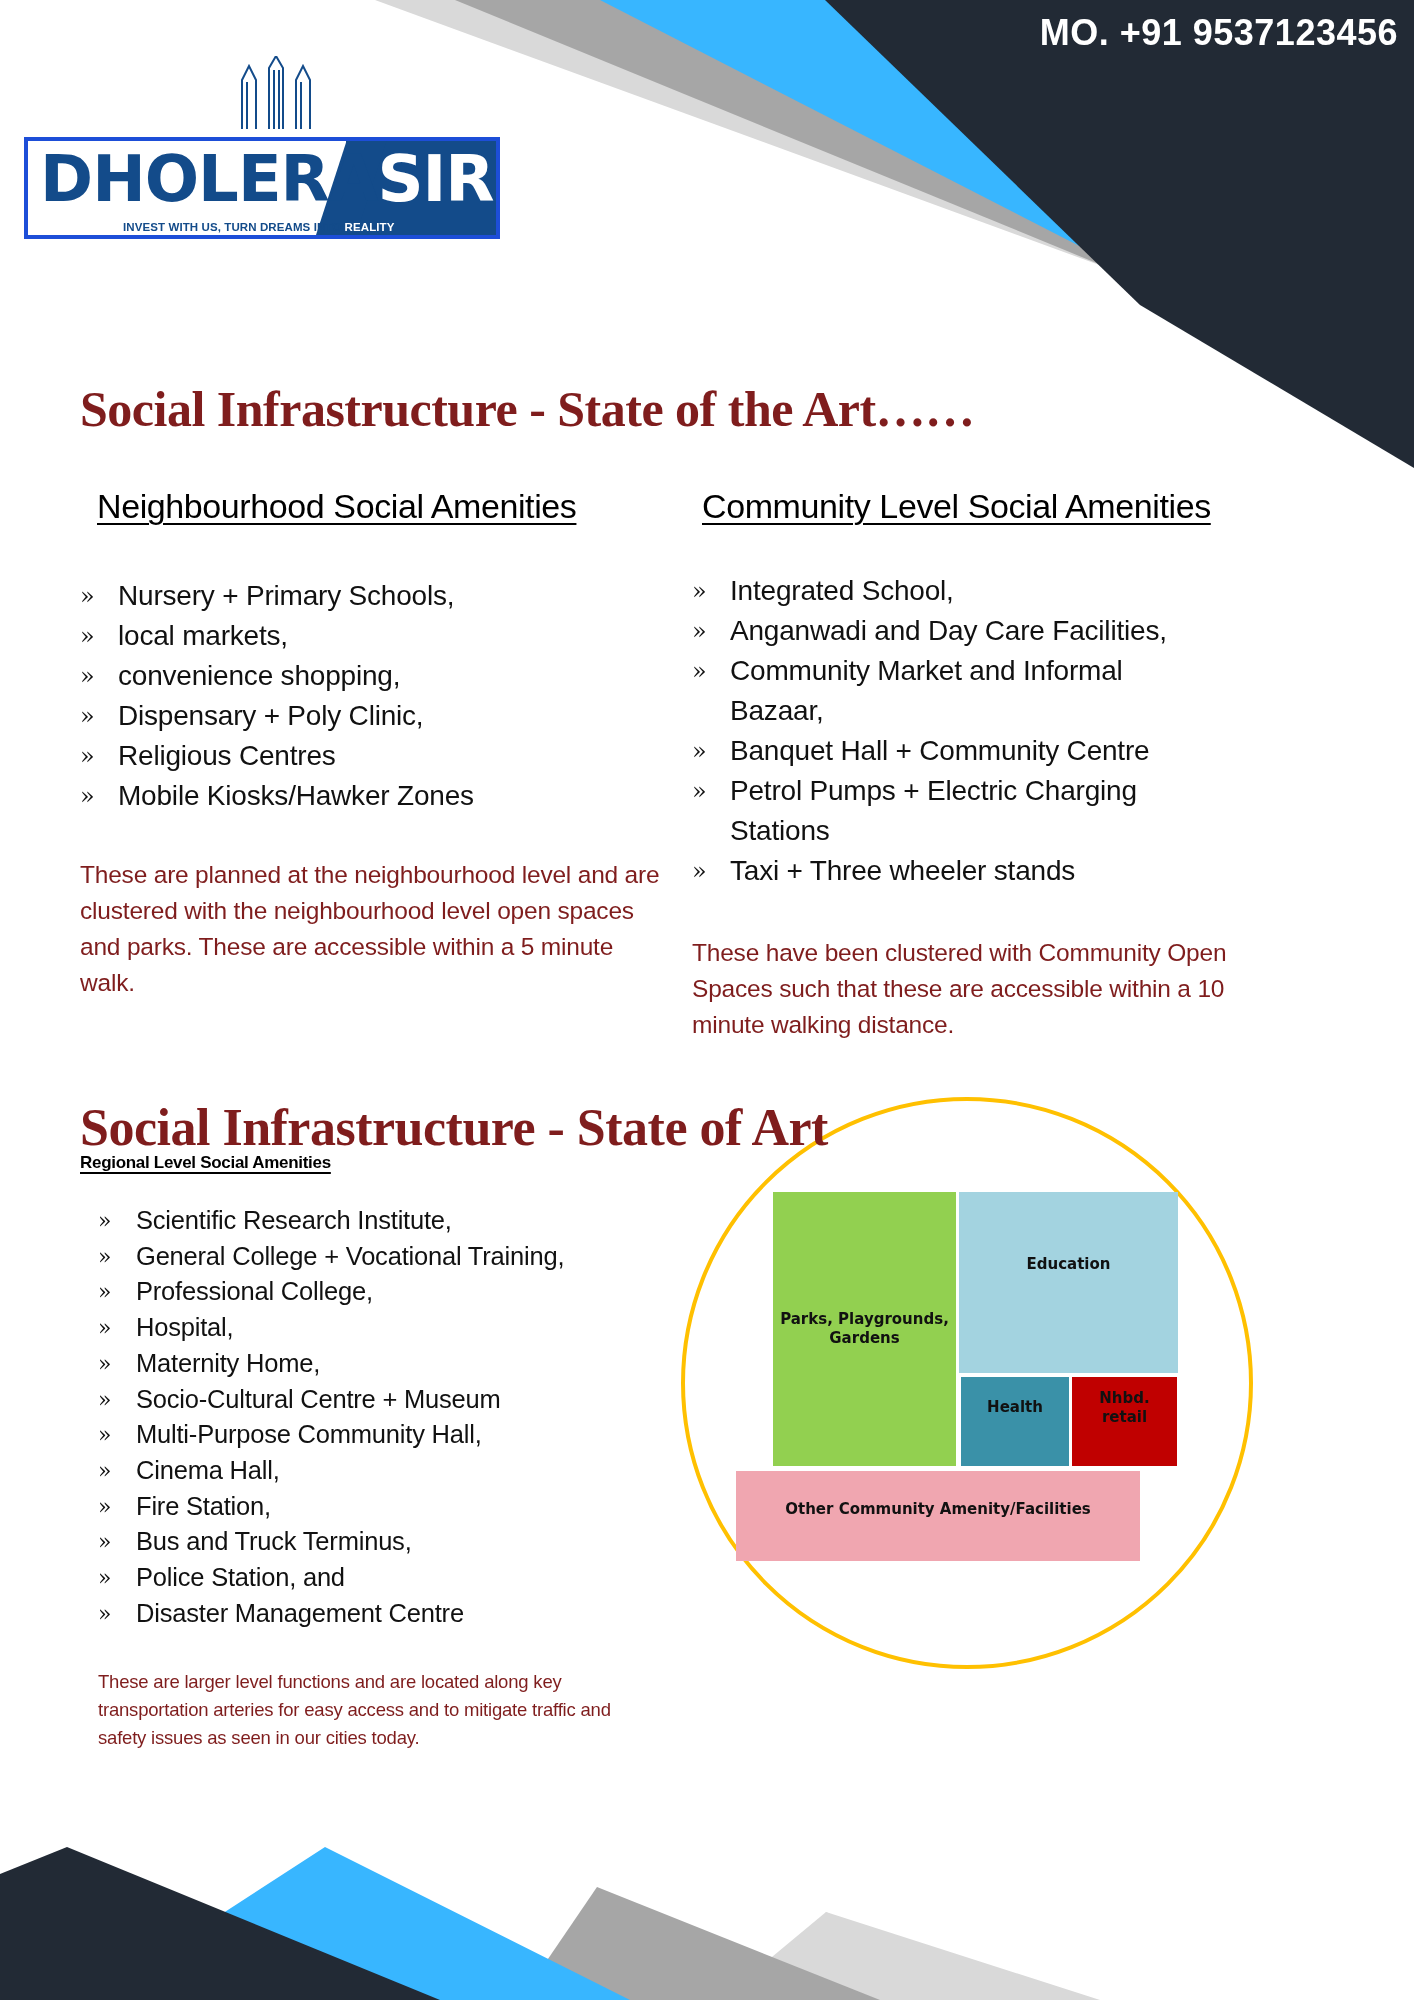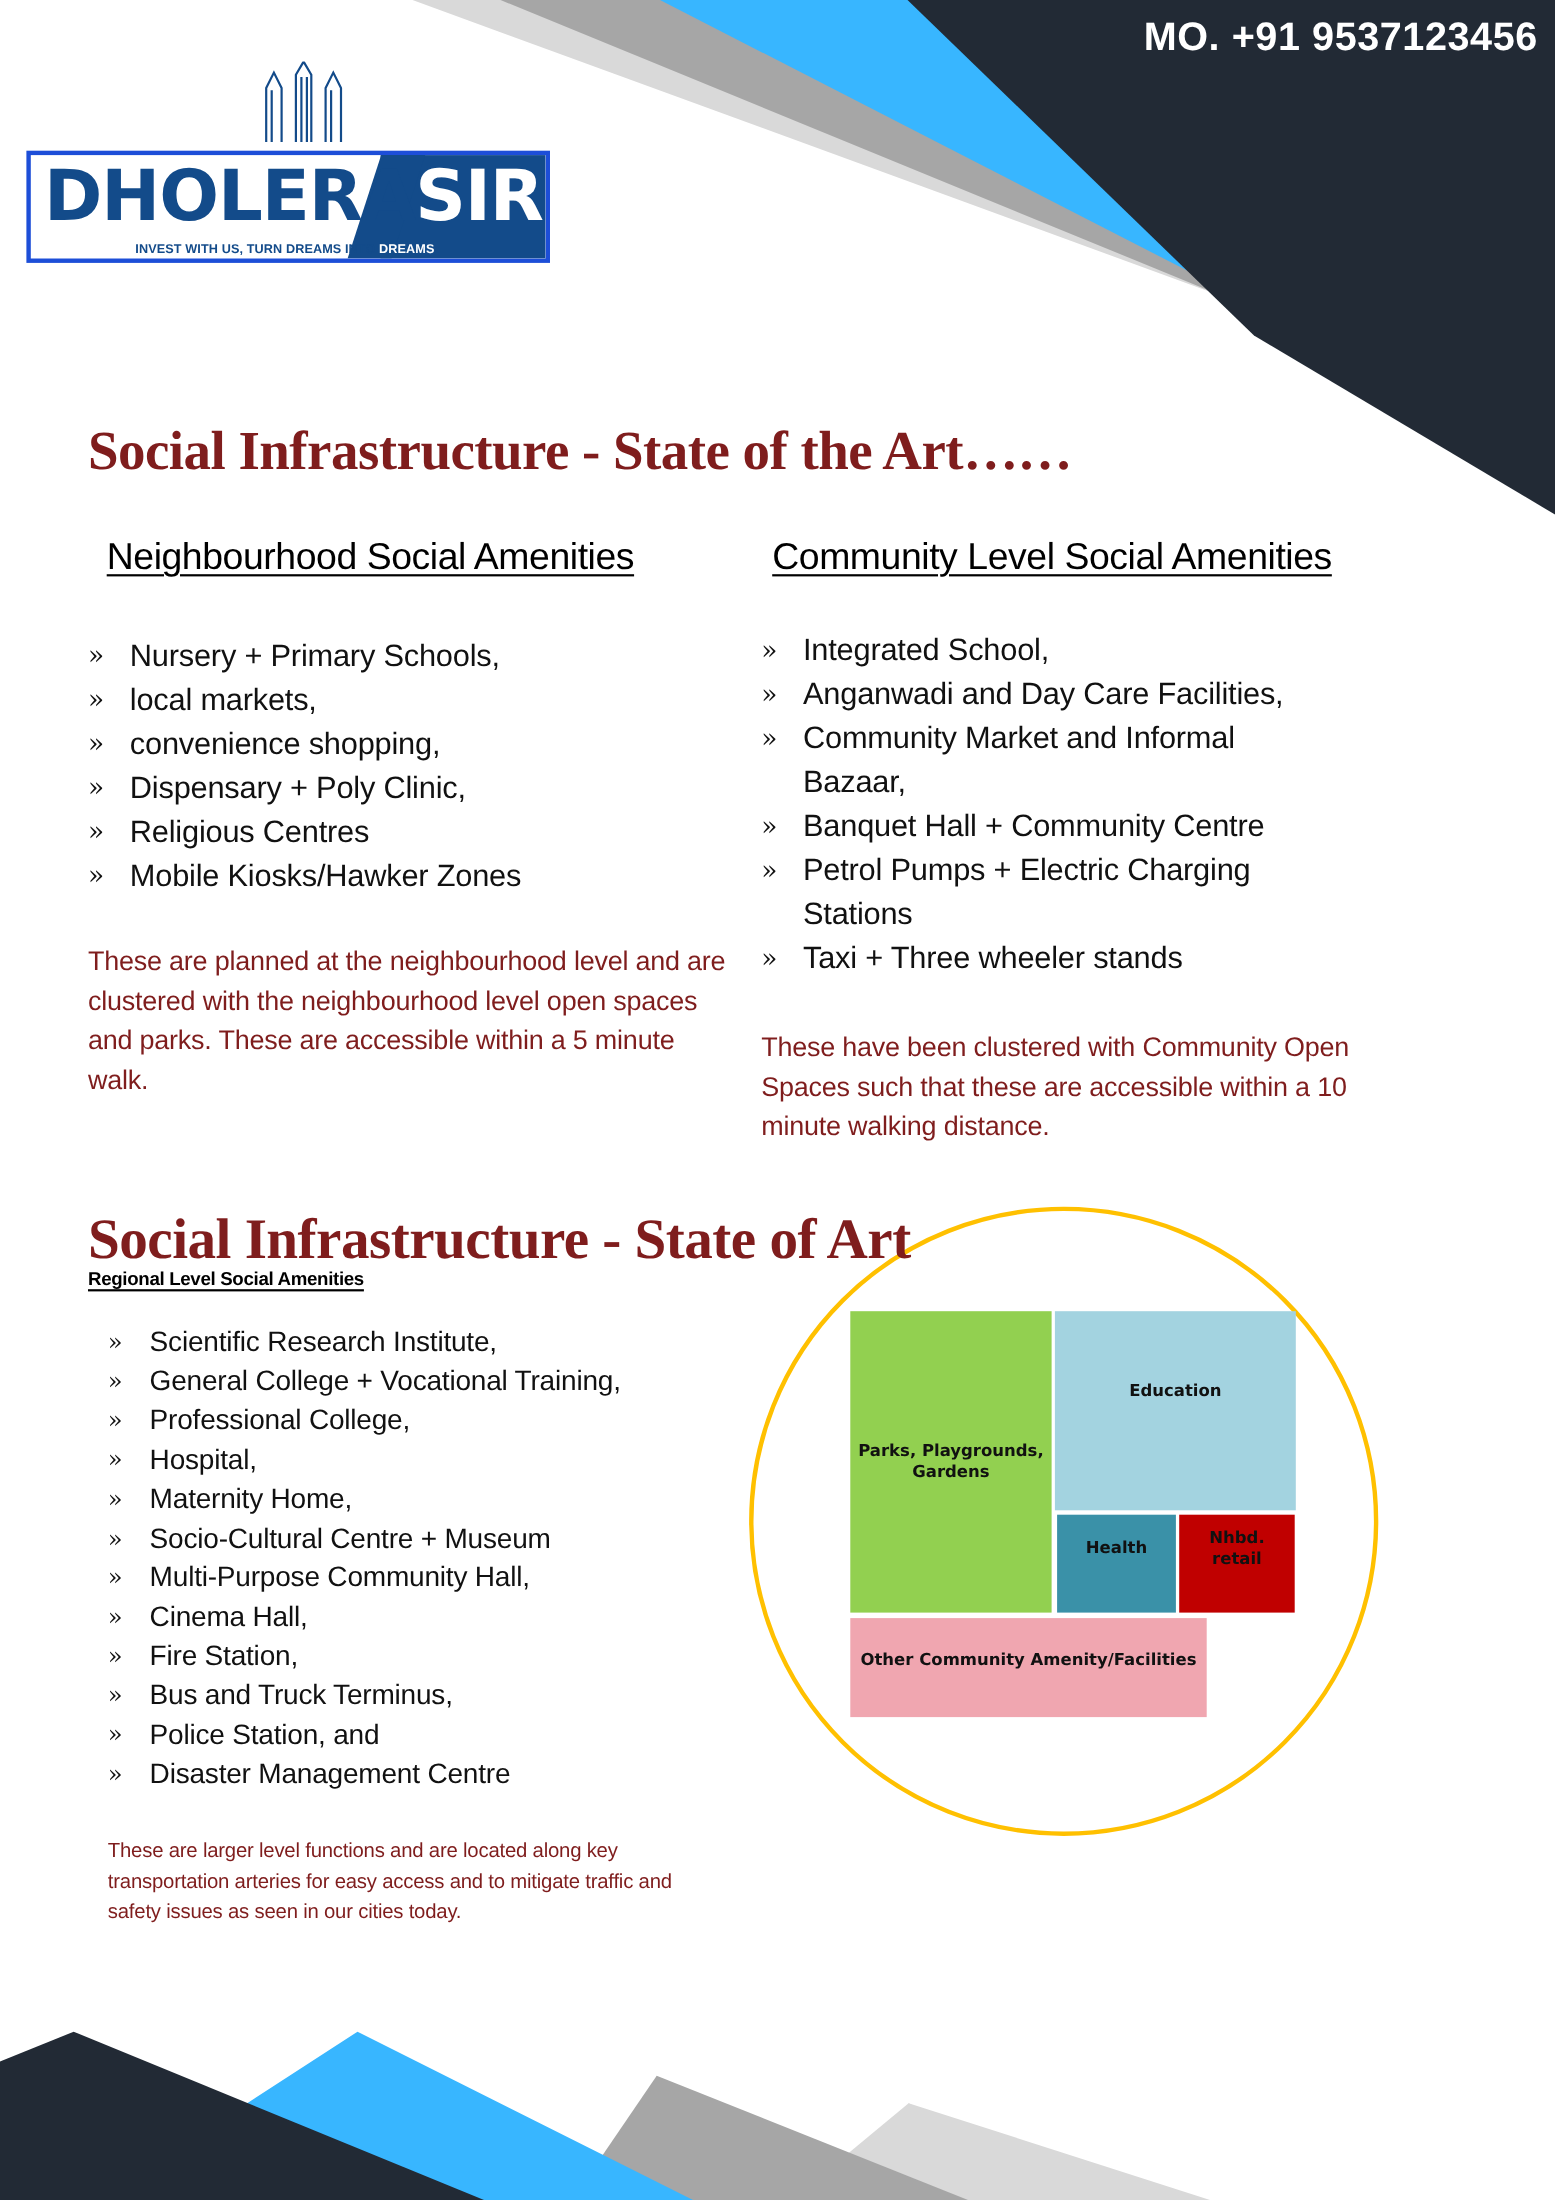--- a/index.html
+++ b/index.html
@@ -74,21 +74,21 @@
     .circle {
       position: absolute; left: 681px; top: 1097px; width: 572px; height: 572px;
       border: 4px solid #ffc000; border-radius: 50%; box-sizing: border-box;
     }
     .tm { position: absolute; display: flex; align-items: center; justify-content: center; text-align: center;
       font-family: "DejaVu Sans", sans-serif; font-weight: bold; color: #111; font-size: 15px; line-height: 19px; }
     .tm-parks { left: 773px; top: 1192px; width: 183px; height: 274px; }
     .tm-edu   { left: 959px; top: 1192px; width: 219px; height: 181px; padding-bottom: 36px; box-sizing: border-box; }
     .tm-health{ left: 961px; top: 1377px; width: 108px; height: 89px; padding-bottom: 28px; box-sizing: border-box; align-items: center; }
     .tm-retail{ left: 1072px; top: 1377px; width: 105px; height: 89px; padding-bottom: 28px; box-sizing: border-box; }
-    .tm-other { left: 773px; top: 1471px; width: 324px; height: 90px; padding-bottom: 14px; box-sizing: border-box; }
+    .tm-other { left: 736px; top: 1471px; width: 404px; height: 90px; padding-bottom: 14px; box-sizing: border-box; }
   </style>
 </head>
 <body>
 
 <svg class="deco" viewBox="0 0 1414 2000" xmlns="http://www.w3.org/2000/svg">
 
   <polygon points="375,0 590,0 1195,300" fill="#d9d9d9"></polygon>
   <polygon points="455,0 660,0 1150,285" fill="#a6a6a6"></polygon>
   <polygon points="600,0 880,0 1165,290" fill="#38b6ff"></polygon>
   <polygon points="825,0 1414,0 1414,468 1140,305" fill="#222a35"></polygon>
@@ -113,21 +113,21 @@
       <polyline points="67,73 67,24 74,10 81,24 81,73"></polyline>
       <polyline points="72,73 72,26"></polyline>
     </g>
   </svg>
   <div class="logo-box">
     <div class="fill"></div>
     <div class="logo-word">
       <span>DHOLERA</span><span class="w">SIR</span>
     </div>
     <div class="logo-tag">
-      <span>INVEST WITH US, TURN DREAMS INTO </span><span class="w">DREAMS</span>
+      <span>INVEST WITH US, TURN DREAMS INTO </span><span class="w">REALITY</span>
     </div>
   </div>
 </div>
 
 <div class="title title-1">Social Infrastructure - State of  the Art……</div>
 
 <div class="heading heading-n">Neighbourhood Social Amenities</div>
 <div class="heading heading-c">Community Level Social Amenities</div>
 
 <ul class="amen list-n">

